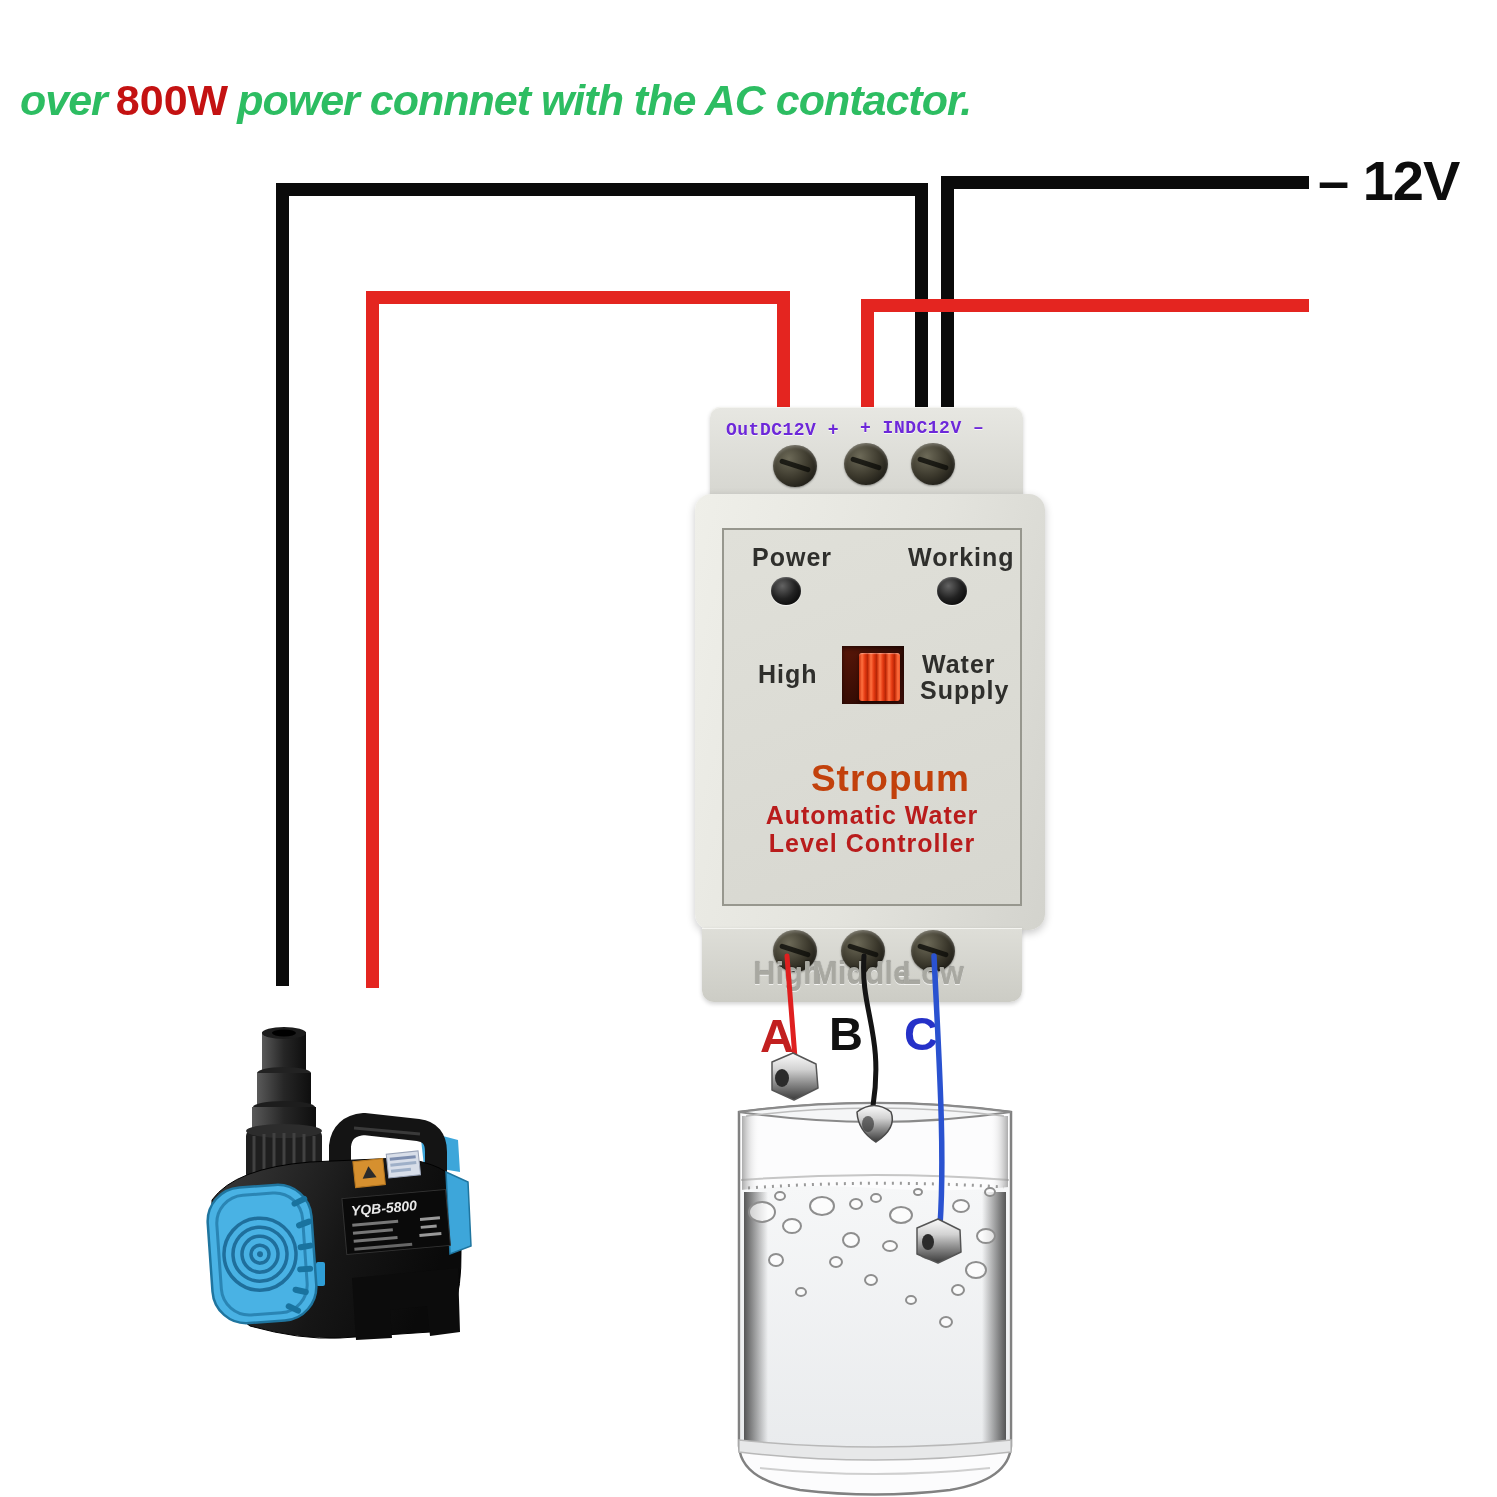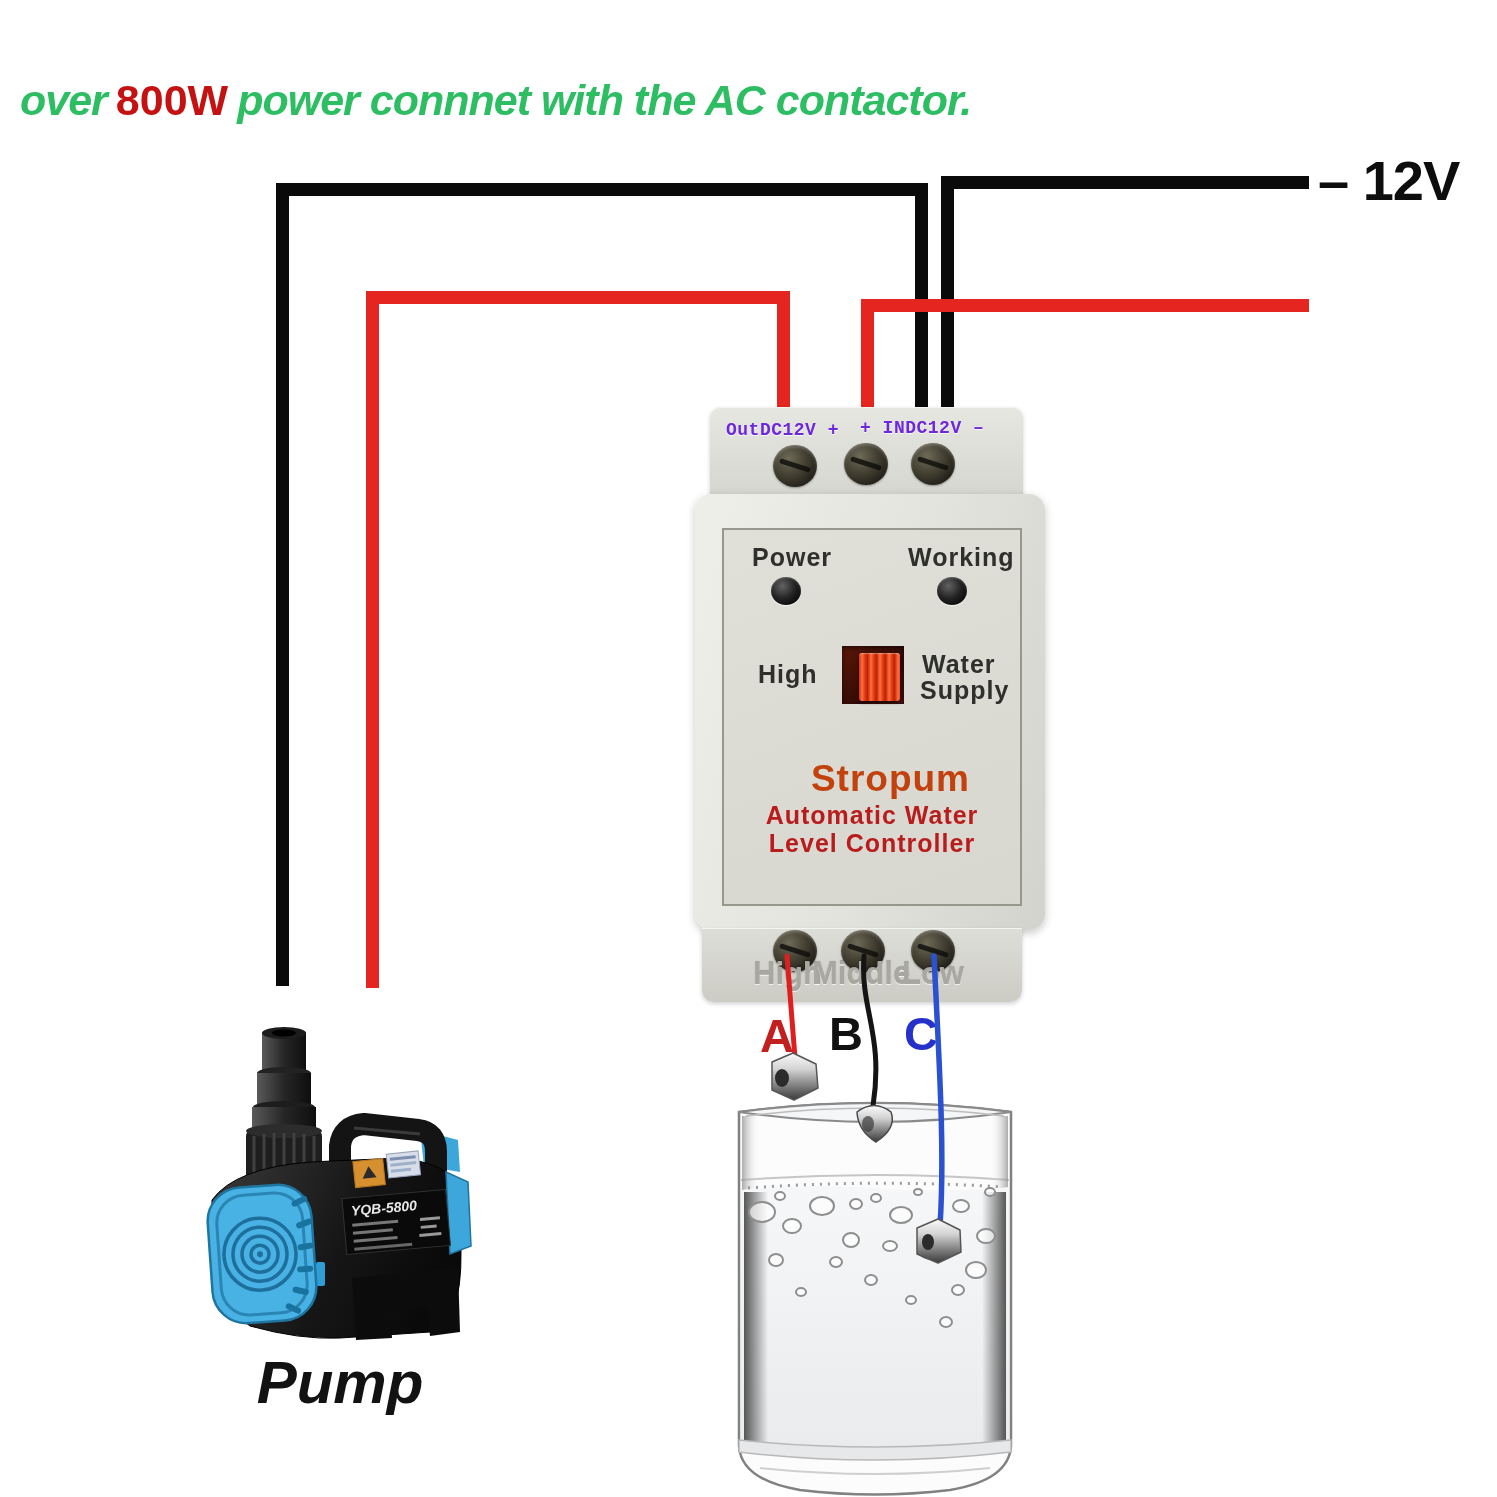--- a/index.html
+++ b/index.html
@@ -102,21 +102,20 @@
   <div class="screw" style="left:841px;top:930px;"></div>
   <div class="screw" style="left:911px;top:930px;"></div>
   <div class="hml" style="left:750px;width:75px;">High</div>
   <div class="hml" style="left:812px;width:96px;">Middle</div>
   <div class="hml" style="left:902px;width:62px;">Low</div>
 
   <div class="probe-lab" style="left:760px;top:1008px;color:#c22020;">A</div>
   <div class="probe-lab" style="left:829px;top:1006px;color:#111;">B</div>
   <div class="probe-lab" style="left:904px;top:1006px;color:#2531c8;">C</div>
 
-  <div class="pump-lab">Pump</div>
 
   <svg width="1497" height="1497" viewBox="0 0 1497 1497">
     <defs>
       <linearGradient id="edgeL" x1="0" y1="0" x2="1" y2="0">
         <stop offset="0" stop-color="#8a8a8a" stop-opacity="0.7"></stop>
         <stop offset="0.5" stop-color="#b5b5b5" stop-opacity="0.25"></stop>
         <stop offset="1" stop-color="#ffffff" stop-opacity="0"></stop>
       </linearGradient>
       <linearGradient id="edgeR" x1="1" y1="0" x2="0" y2="0">
         <stop offset="0" stop-color="#8a8a8a" stop-opacity="0.7"></stop>

